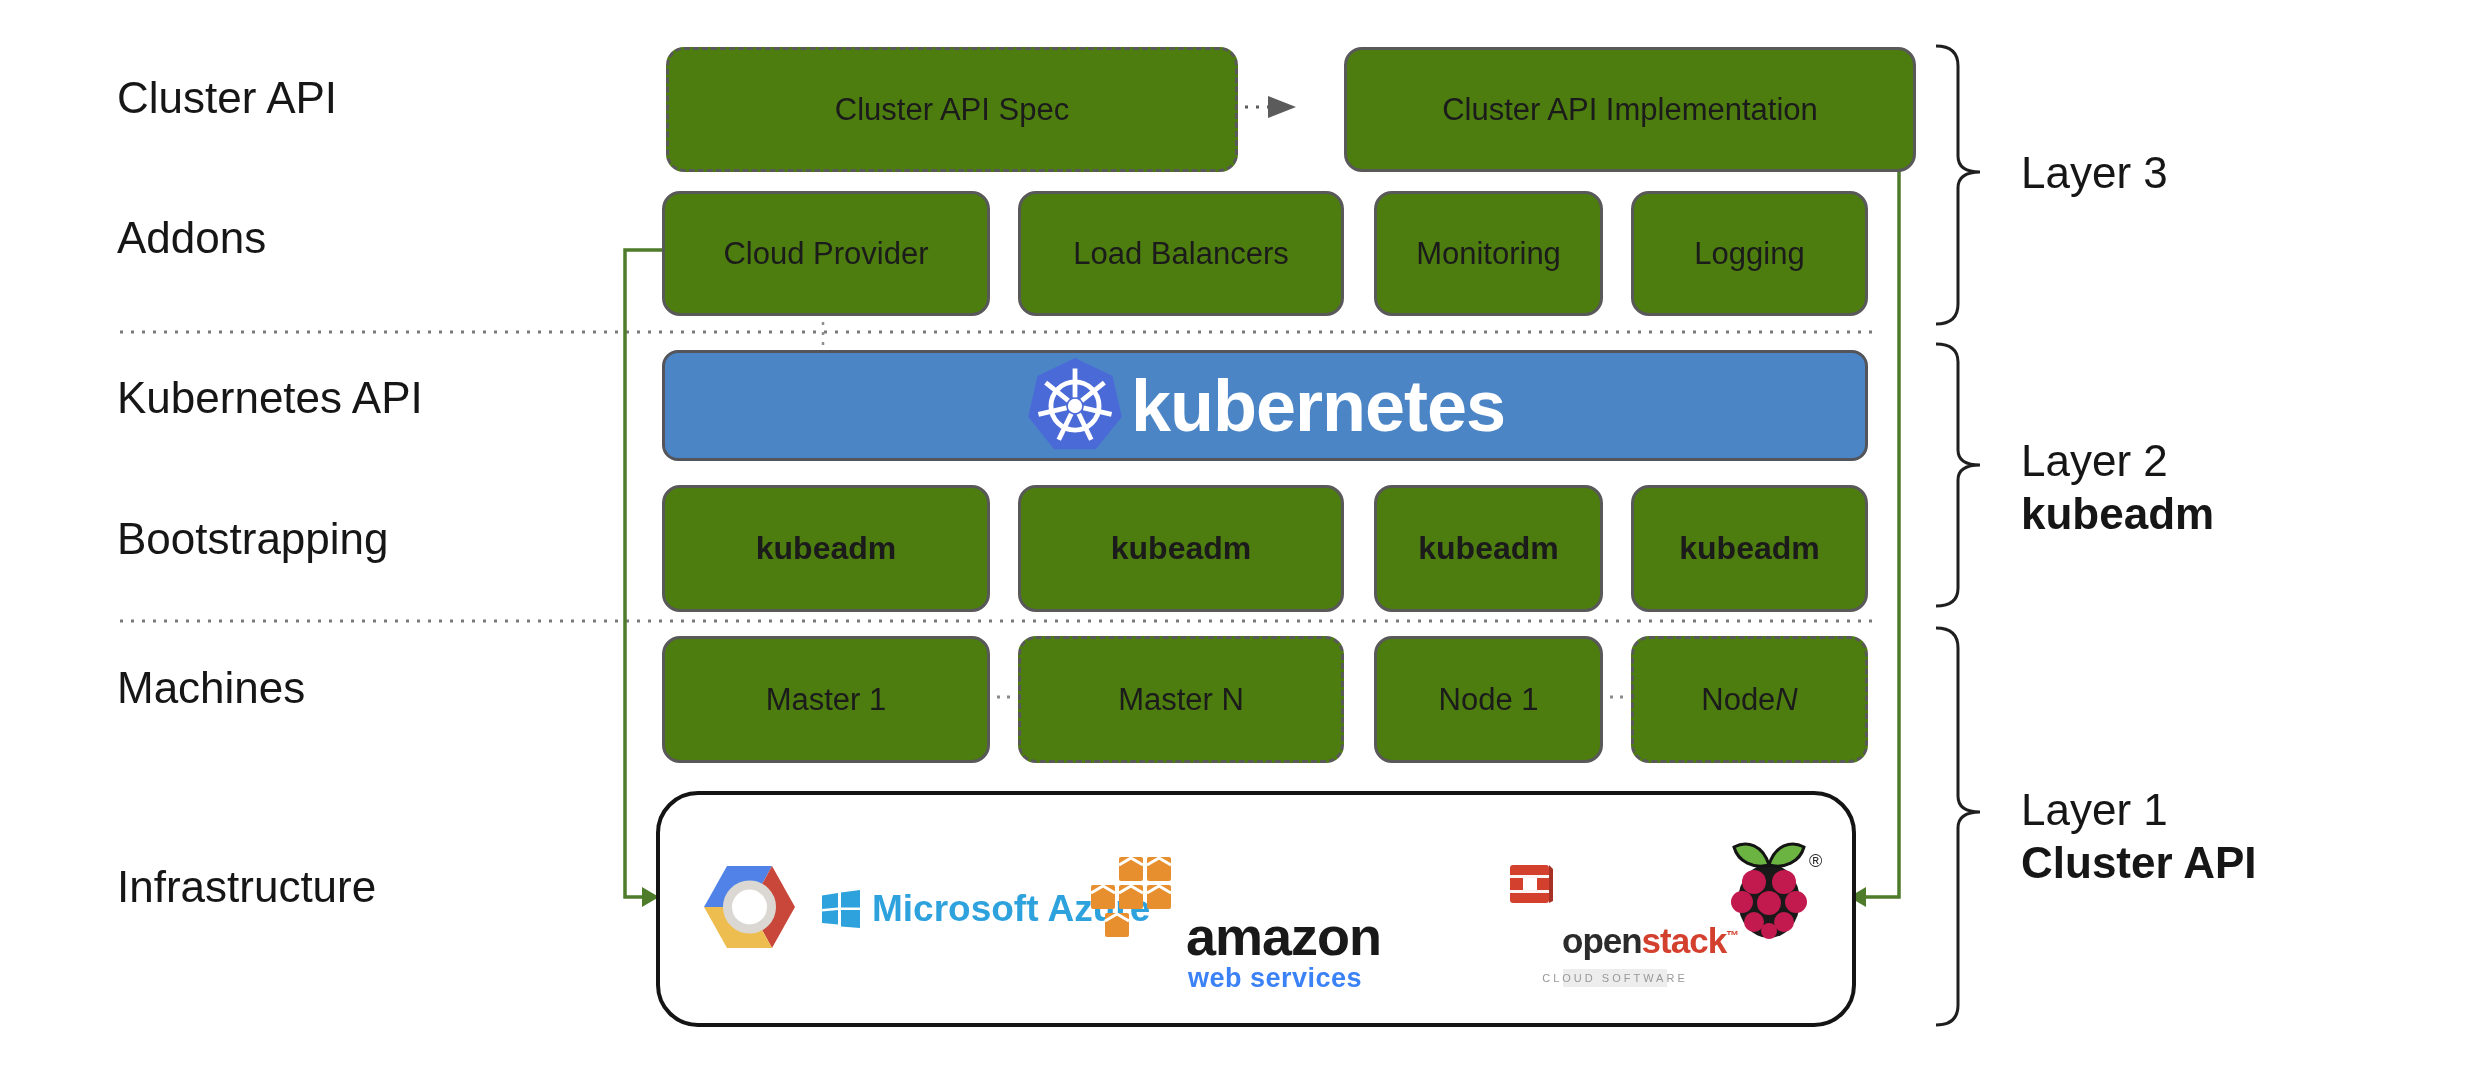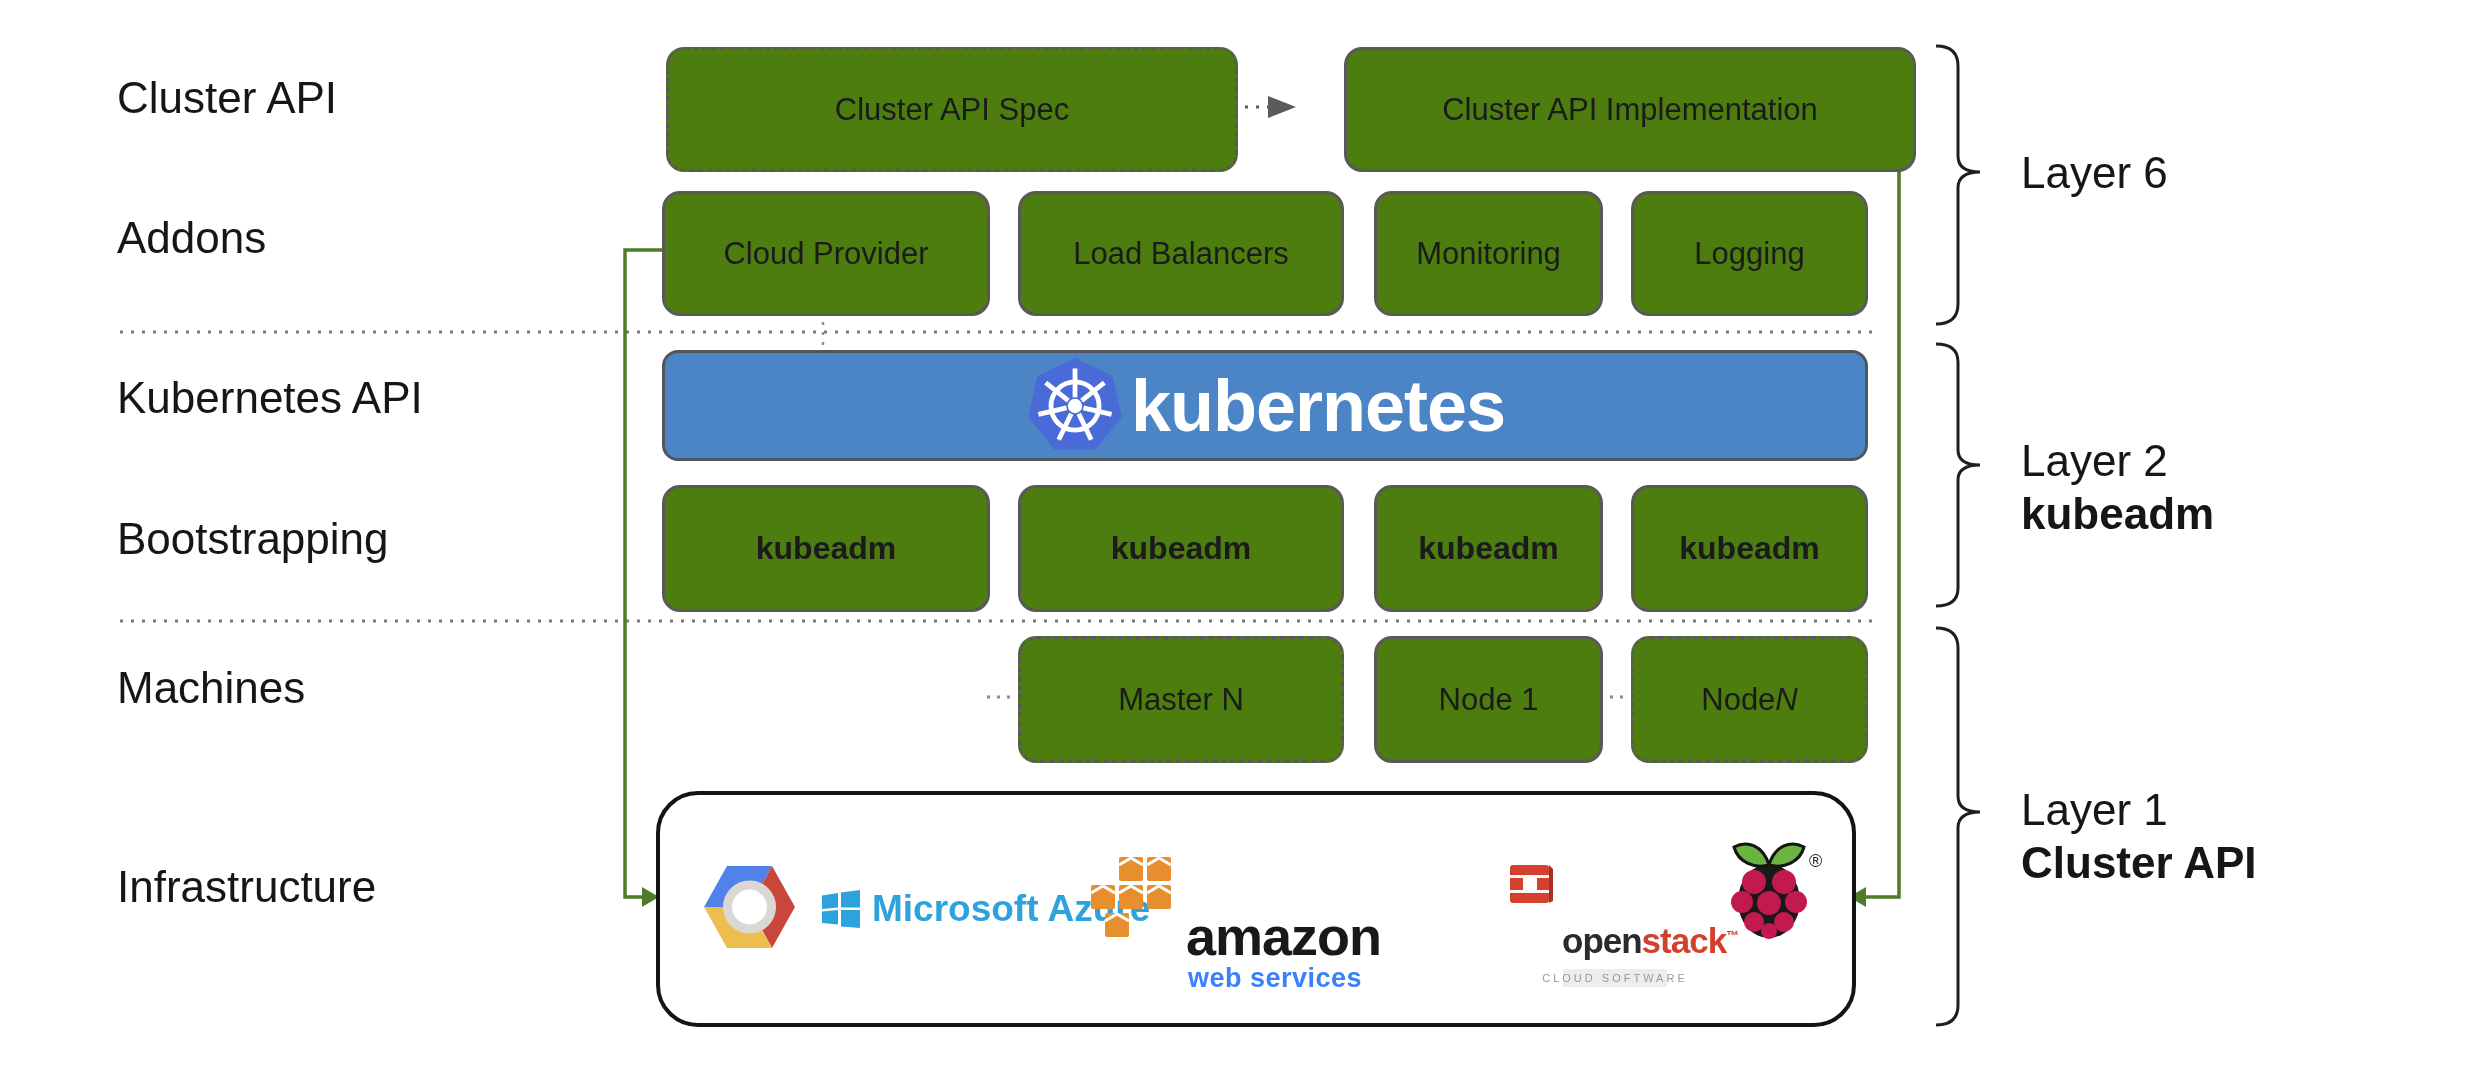--- a/index.html
+++ b/index.html
@@ -107,20 +107,21 @@
       <circle cx="0" cy="0" r="7.5" fill="#ffffff"></circle>
     </svg>
     <span class="banner-text">kubernetes</span>
   </div>
 
   <div class="box bold" style="left:662px;top:485px;width:322px;height:121px">kubeadm</div>
   <div class="box bold" style="left:1018px;top:485px;width:320px;height:121px">kubeadm</div>
   <div class="box bold" style="left:1374px;top:485px;width:223px;height:121px">kubeadm</div>
   <div class="box bold" style="left:1631px;top:485px;width:231px;height:121px">kubeadm</div>
 
+  <div class="box" style="left:662px;top:636px;width:322px;height:121px">Master 1</div>
   <div class="box dashed" style="left:1018px;top:636px;width:320px;height:121px">Master N</div>
   <div class="box" style="left:1374px;top:636px;width:223px;height:121px">Node 1</div>
   <div class="box dashed" style="left:1631px;top:636px;width:231px;height:121px">
     <span>Node </span>
     <span class="it">N</span>
   </div>
 
   <div class="infra">
 
     <svg class="logo-group" style="left:42px;top:62px" width="95" height="100" viewBox="0 0 95 100">
@@ -189,21 +190,21 @@
       <g style="fill:var(--raspberry-leaf,#6cb442)" stroke="#141414" stroke-width="3">
         <path d="M50,30 C44,10 28,5 15,12 C19,27 35,34 50,30 Z"></path>
         <path d="M50,30 C56,10 72,5 85,12 C81,27 65,34 50,30 Z"></path>
       </g>
       <text x="90" y="32" font-size="18" fill="#2b2b2b">®</text>
     </svg>
 
   </div>
 
   <div class="layer-label" style="top:146px">
-    <span>Layer 6</span>
+    <span>Layer 3</span>
   </div>
   <div class="layer-label" style="top:434px">
     <span>Layer 2</span>
     <span class="l2">kubeadm</span>
   </div>
   <div class="layer-label" style="top:783px">
     <span>Layer 1</span>
     <span class="l2">Cluster API</span>
   </div>
 

